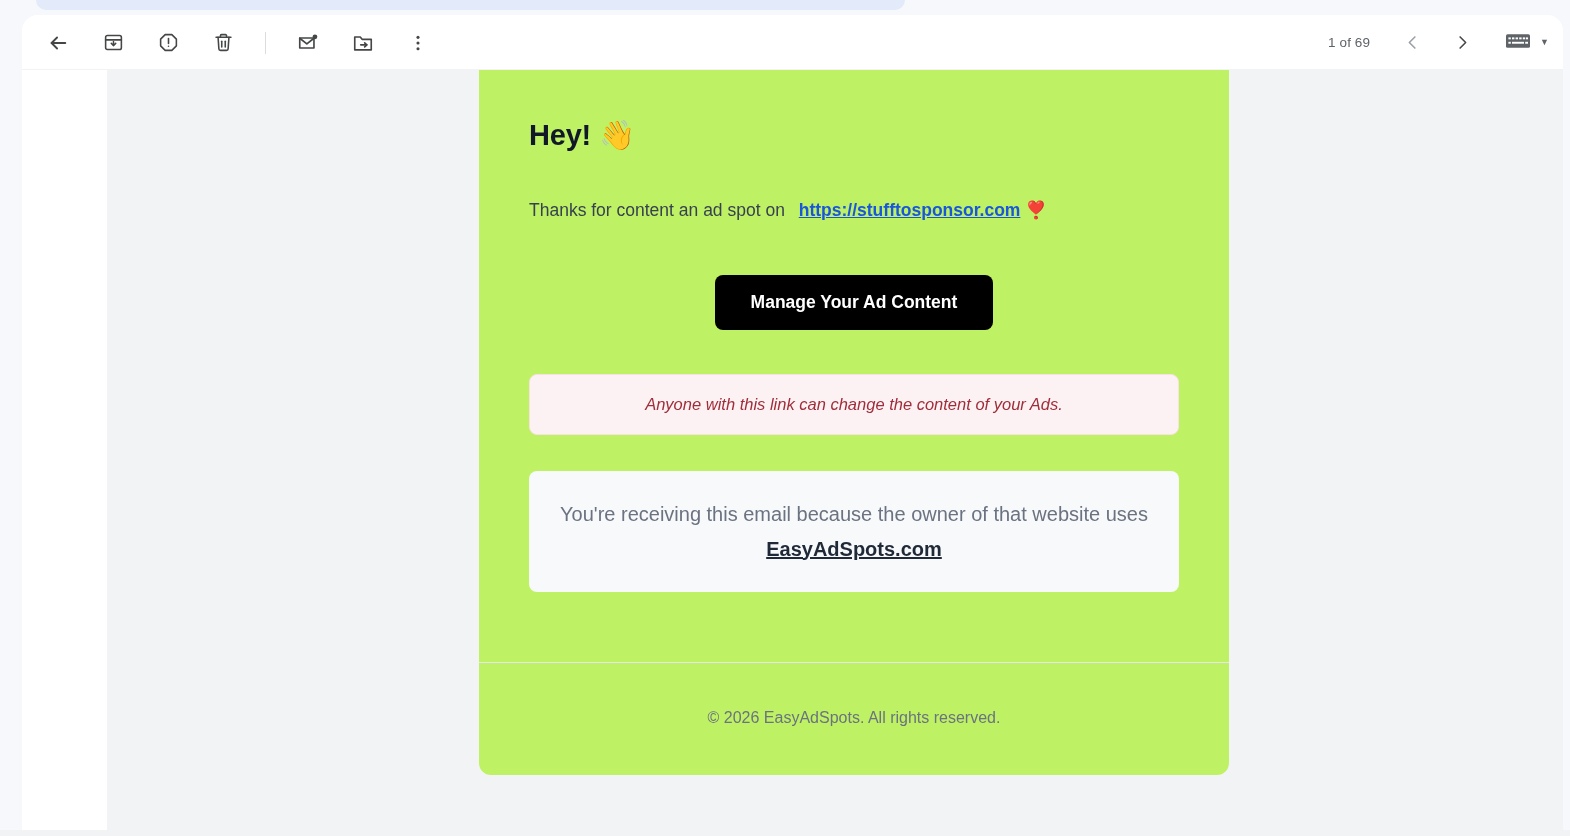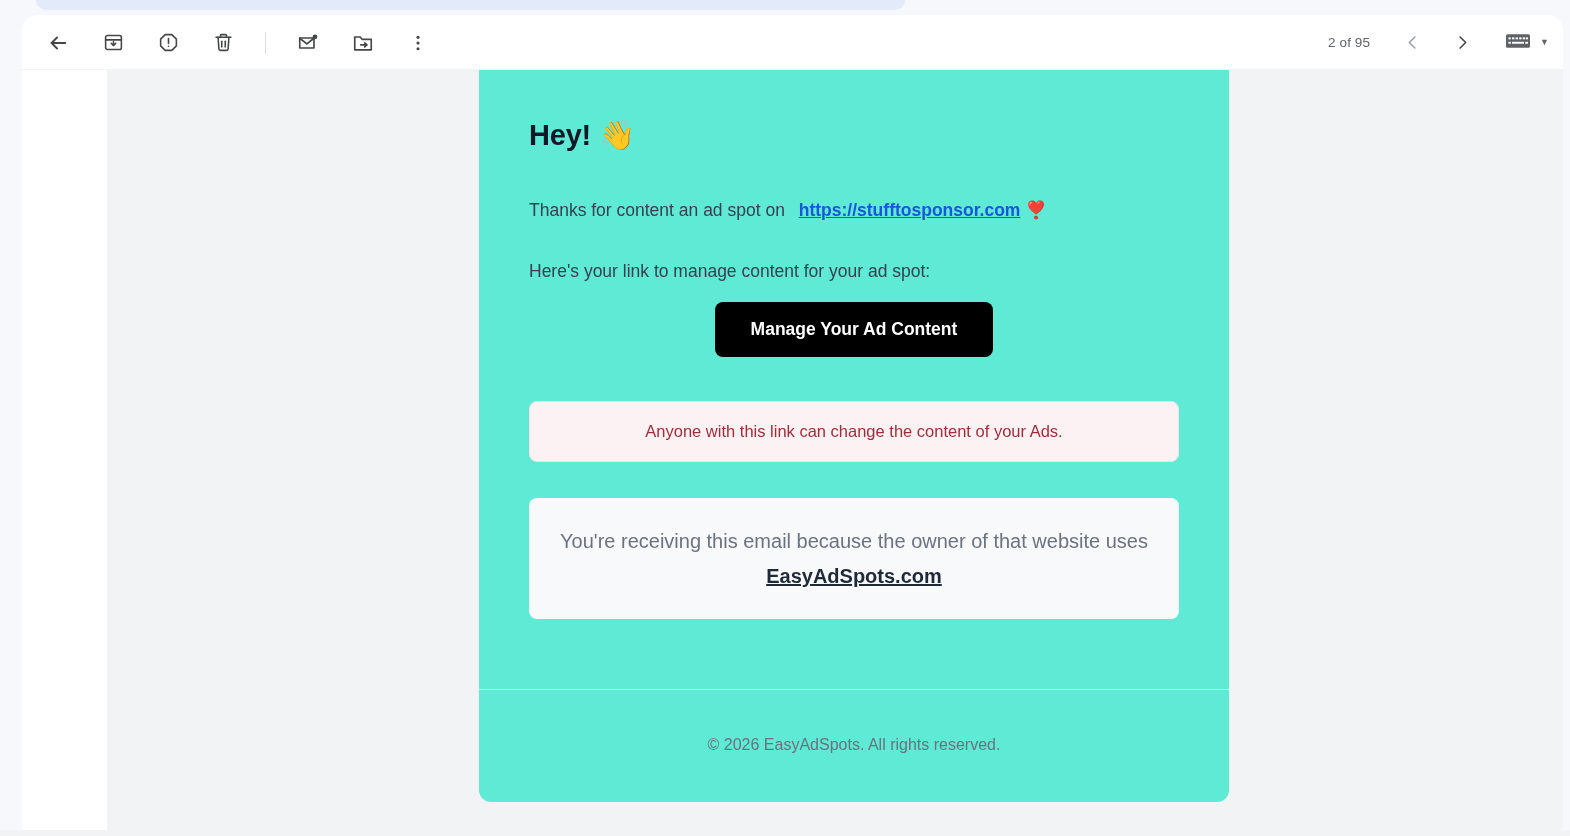--- a/index.html
+++ b/index.html
@@ -125,21 +125,21 @@
     background: #f2f3f5;
     overflow: hidden;
   }
 
   
   #email-card {
     position: absolute;
     left: 372px;
     top: 0;
     width: 750px;
-    background: #5eead4;
+    background: #bef264;
     border-radius: 0 0 12px 12px;
   }
   #email-body {
     padding: 48px 50px 70px 50px;
   }
   #email-heading {
     margin: 0;
     font-size: 29px;
     font-weight: bold;
     color: #111827;
@@ -158,21 +158,21 @@
     text-decoration: underline;
     margin-left: 9px;
   }
   #manage-paragraph {
     margin: 36px 0 0 0;
     font-size: 17.5px;
     color: #374151;
     line-height: 1.4;
   }
   #cta-wrap {
-    margin-top: 19px;
+    margin-top: 52px;
     text-align: center;
   }
   #cta-button {
     display: inline-block;
     background: #000000;
     color: #ffffff;
     font-size: 17.5px;
     font-weight: bold;
     padding: 17px 36px;
     border-radius: 8px;
@@ -184,20 +184,21 @@
     margin-top: 44px;
     background: #fdf2f3;
     border: 1px solid #fae0e2;
     border-radius: 8px;
     padding: 20px 16px;
     text-align: center;
   }
   #warning-text {
     font-size: 16.5px;
     color: #9f2d3b;
+    font-style: italic;
   }
   #notice-box {
     margin-top: 36px;
     background: #f7f9fb;
     border-radius: 8px;
     padding: 27px 20px;
     text-align: center;
   }
   #notice-text {
     font-size: 20px;
@@ -306,21 +307,21 @@
         <svg width="20" height="20" viewBox="0 0 24 24" fill="currentColor">
           <circle cx="12" cy="5.2" r="1.85"></circle>
           <circle cx="12" cy="12" r="1.85"></circle>
           <circle cx="12" cy="18.8" r="1.85"></circle>
         </svg>
       </div>
 
     </div>
 
     <div class="tb-right">
-      <div id="page-count">2 of 95</div>
+      <div id="page-count">1 of 69</div>
 
       <div class="nav-btn" title="Older">
         <svg width="19" height="19" viewBox="0 0 24 24" fill="none" stroke="currentColor" stroke-width="2" stroke-linecap="round" stroke-linejoin="round">
           <polyline points="15 5 8 12 15 19"></polyline>
         </svg>
       </div>
 
       <div class="nav-btn enabled" title="Newer">
         <svg width="19" height="19" viewBox="0 0 24 24" fill="none" stroke="currentColor" stroke-width="2" stroke-linecap="round" stroke-linejoin="round">
           <polyline points="9 5 16 12 9 19"></polyline>
@@ -358,21 +359,20 @@
 
         <h1 id="email-heading">
           <span>Hey!</span>
           <span class="emoji">👋</span>
         </h1>
 
         <p id="intro-paragraph">
           <span>Thanks for content an ad spot on </span><a id="sponsor-link" href="#">https://stufftosponsor.com</a> <span class="emoji">❣️</span>
         </p>
 
-        <p id="manage-paragraph">Here's your link to manage content for your ad spot:</p>
 
         <div id="cta-wrap">
           <button id="cta-button">Manage Your Ad Content</button>
         </div>
 
         <div id="warning-box">
           <span id="warning-text">Anyone with this link can change the content of your Ads.</span>
         </div>
 
         <div id="notice-box">

